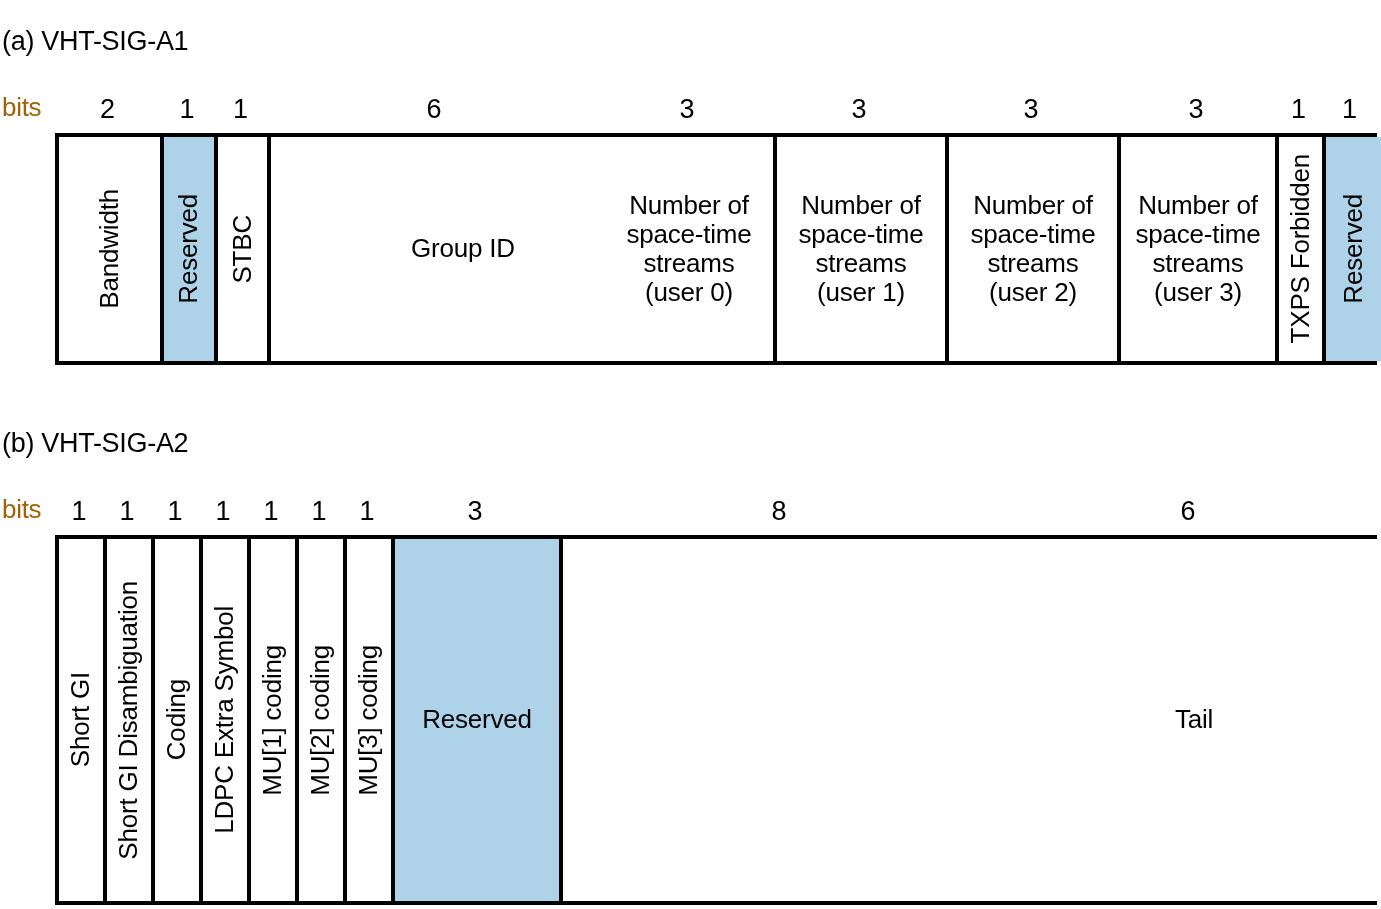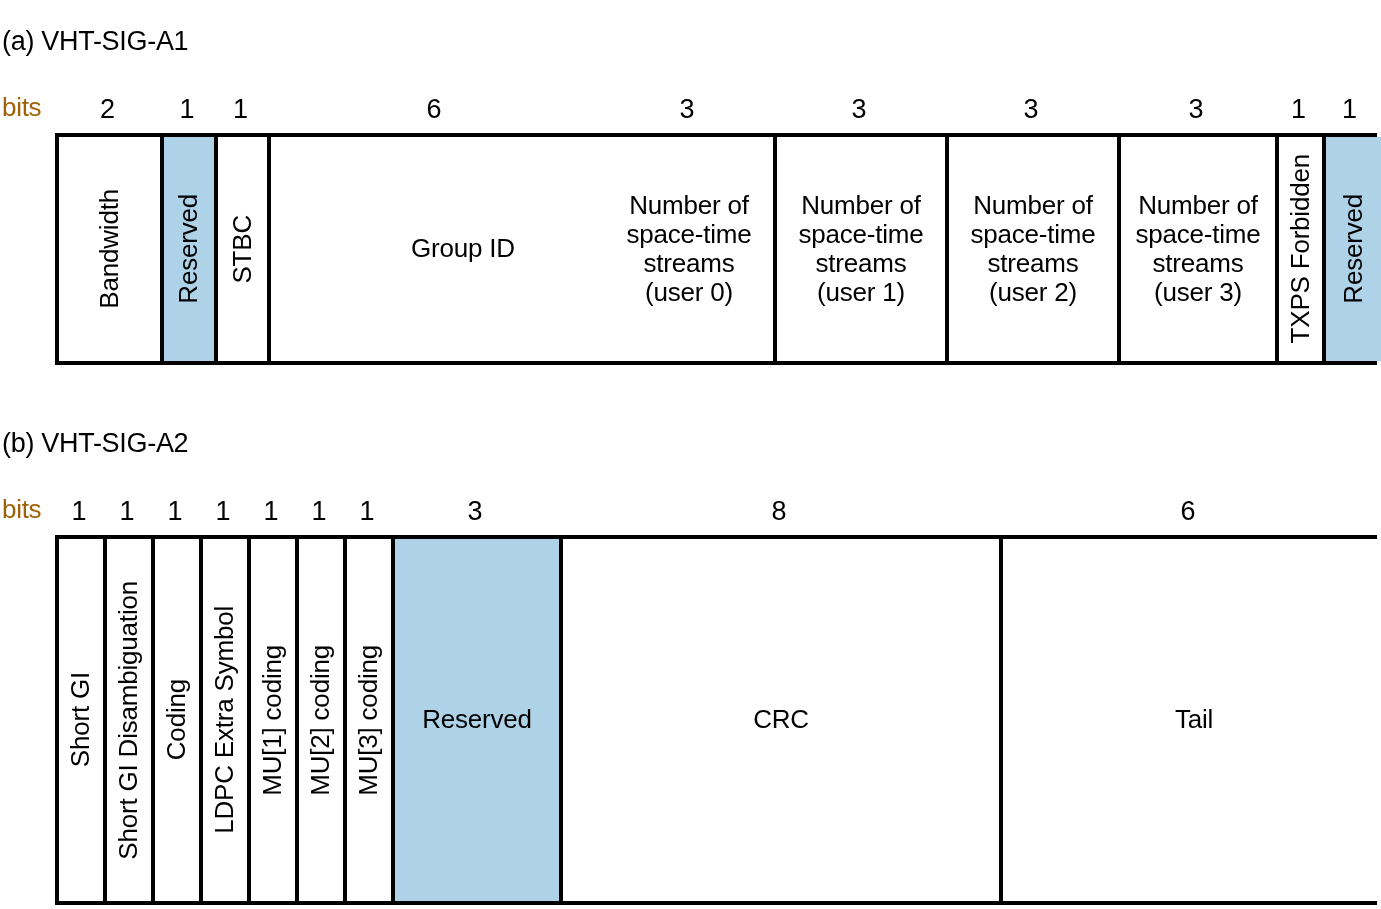--- a/index.html
+++ b/index.html
@@ -192,20 +192,17 @@
       </div>
       <div class="cell" style="left: 240px; width: 48px;">
         <div class="cell-label vertical">MU[2] coding</div>
       </div>
       <div class="cell" style="left: 288px; width: 48px;">
         <div class="cell-label vertical">MU[3] coding</div>
       </div>
       <div class="cell highlight" style="left: 336px; width: 168px;">
         <div class="cell-label">Reserved</div>
       </div>
-      <div class="cell" style="left: 504px; width: 440px;">
-        <div class="cell-label">CRC</div>
-      </div>
       <div class="cell last" style="left: 944px; width: 382px;">
         <div class="cell-label">Tail</div>
       </div>
     </div>
 </div>
 
 </body></html>

